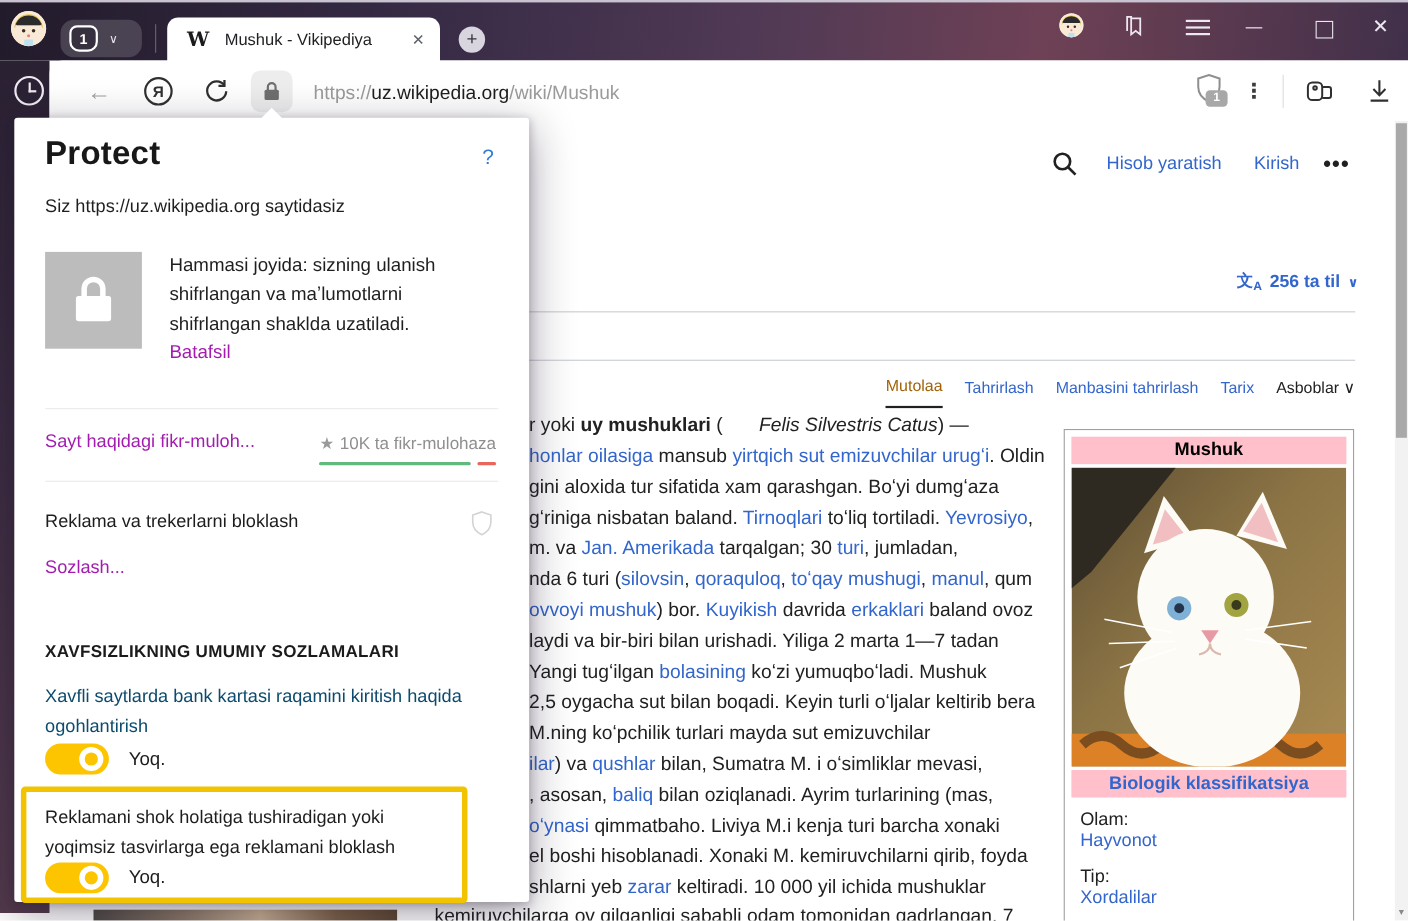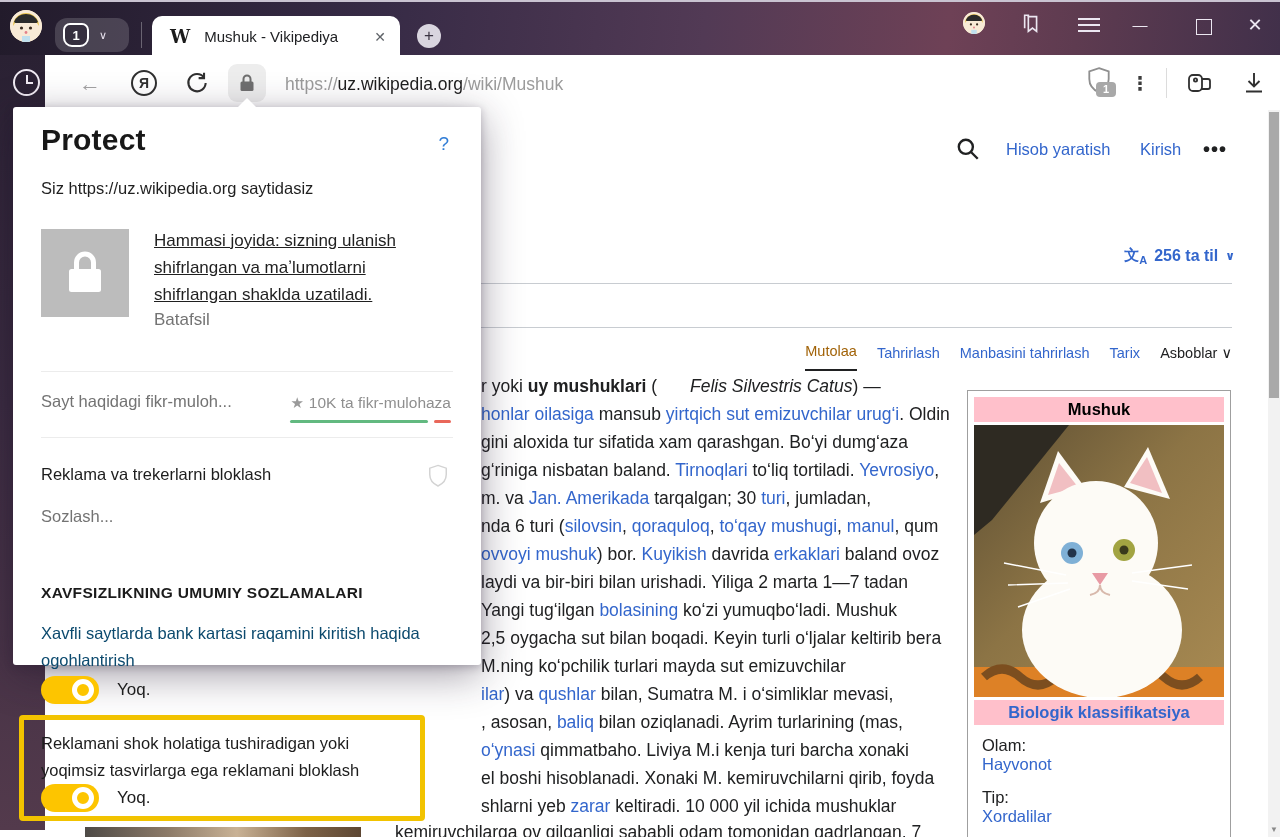--- a/index.html
+++ b/index.html
@@ -41,31 +41,31 @@
   .back { color:#a3a3a3; font-size:22px; }
   .ycirc { width:26px; height:26px; border:2px solid #303030; border-radius:50%; font-size:14px; font-weight:bold; color:#303030; }
   .lockbtn { left:228px; top:64px; width:38px; height:38px; background:#ededed; border-radius:9px; }
   .urlbox { position:absolute; left:285px; top:70px; height:28px; display:flex; align-items:center; font-size:17.5px; white-space:nowrap; }
   .url-dim { color:#9b9b9b; } .url-host { color:#1e1e1e; }
   .badge1 { position:absolute; left:1096px; top:82px; width:20px; height:15px; background:#a8a8a8; border-radius:4px;
     color:#fff; font-size:11px; font-weight:bold; text-align:center; line-height:15px; }
   .tdivider { position:absolute; left:1166px; top:68px; width:1px; height:30px; background:#dcdcdc; }
 
   
-  .panel { position:absolute; left:13px; top:107px; width:468px; height:558px; background:#fff;
+  .panel { position:absolute; left:13px; top:107px; width:468px; height:713px; background:#fff;
     border-radius:3px; box-shadow:0 10px 40px rgba(35,25,48,.42), 0 2px 8px rgba(35,25,48,.25); z-index:40; }
   .caret { position:absolute; left:237px; top:98px; width:0; height:0; z-index:41;
     border-left:10px solid transparent; border-right:10px solid transparent; border-bottom:10px solid #fff; }
   .panel .title { position:absolute; left:28px; top:16px; font-size:30px; font-weight:600; color:#181818; letter-spacing:.2px; }
   .panel .help { position:absolute; right:32px; top:26px; color:#2f7cd6; font-size:19px; }
   .panel .siteline { position:absolute; left:28px; top:72px; font-size:16.5px; color:#1f1f1f; }
   .locktile { position:absolute; left:28px; top:122px; width:88px; height:88px; background:#bcbcbc;
     display:flex; align-items:center; justify-content:center; }
-  .statustxt { position:absolute; left:141px; top:120px; width:296px; font-size:17px; line-height:27px; color:#1f1f1f;text-decoration:underline; }
-  .blue { color:#737373; }
+  .statustxt { position:absolute; left:141px; top:120px; width:296px; font-size:17px; line-height:27px; color:#1f1f1f; }
+  .blue { color:#a21caf; }
   .batafsil { position:absolute; left:141px; top:203px; font-size:17px; }
   .pdiv { position:absolute; left:28px; width:412px; height:1px; background:#ececec; }
   .fb-link { position:absolute; left:28px; top:285px; font-size:16.5px; white-space:nowrap; }
   .fb-rate { position:absolute; right:30px; top:287px; font-size:15.5px; color:#8f8f8f; white-space:nowrap; }
   .fb-rate .st { color:#9a9a9a; font-size:15px; margin-right:5px; }
   .fb-bar { position:absolute; right:30px; top:313px; width:161px; height:3px; background:#fff; }
   .fb-bar .g { position:absolute; left:0; width:138px; height:3px; background:#62b980; border-radius:2px; }
   .fb-bar .r { position:absolute; right:0; width:17px; height:3px; background:#e9675a; border-radius:2px; }
   .adb-label { position:absolute; left:28px; top:358px; font-size:16.5px; color:#1d1d1d; }
   .adb-shield { position:absolute; right:32px; top:356px; }

